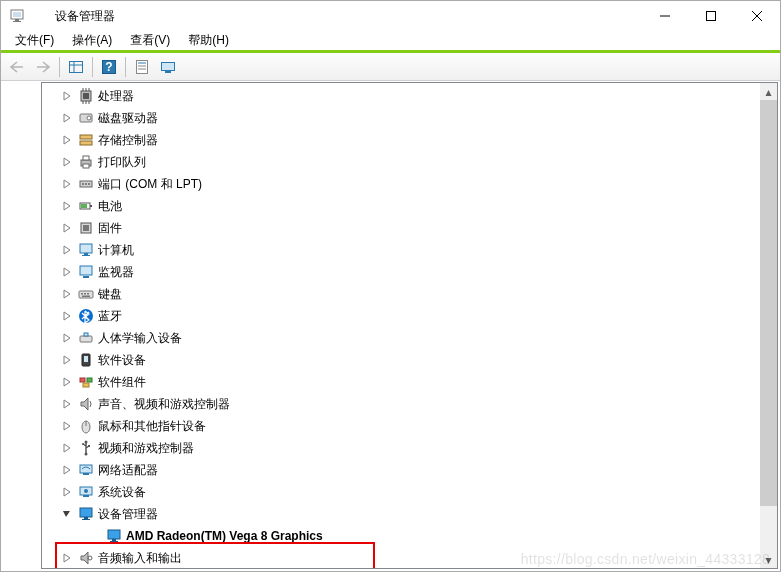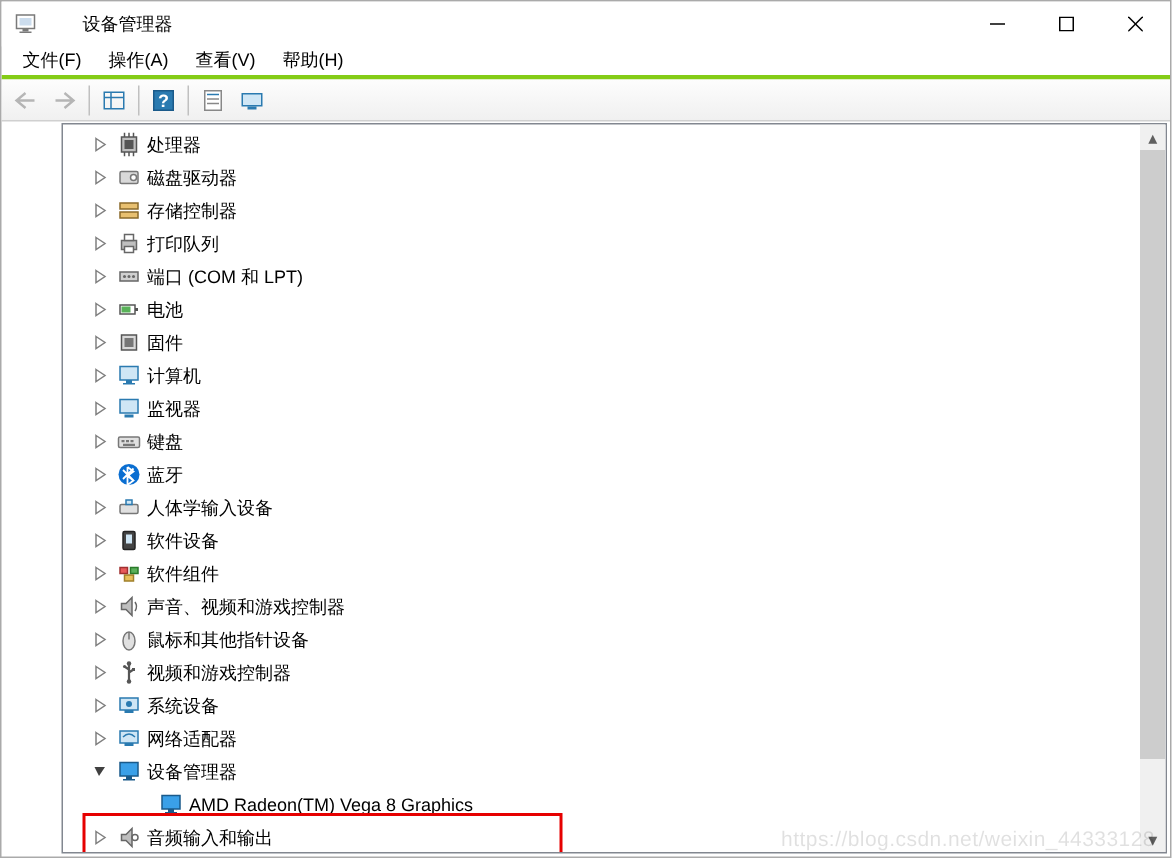--- a/index.html
+++ b/index.html
@@ -25,21 +25,21 @@
 .sb-btn { height: 17px; background: #f0f0f0; border: none; display: flex; align-items: center; justify-content: center; color: #606060; }
 .sb-track { flex: 1; background: #f0f0f0; position: relative; }
 .sb-thumb { position: absolute; left: 0; right: 0; top: 0; height: 90%; background: #cdcdcd; }
 
 .tree-row { display: flex; align-items: center; height: 22px; white-space: nowrap; }
 .tree-row .expander { width: 14px; height: 14px; display: inline-flex; align-items: center; justify-content: center; color: #666; cursor: pointer; flex-shrink: 0; }
 .tree-row .spacer { width: 14px; flex-shrink: 0; }
 .tree-row .icon { width: 16px; height: 16px; margin: 0 4px; display: inline-flex; align-items: center; justify-content: center; flex-shrink: 0; }
 .tree-row .label { color: #000; cursor: default; }
 .indent-1 { padding-left: 14px; }
-.indent-2 { padding-left: 42px; }
+.indent-2 { padding-left: 42px; font-weight: bold; }
 
 .highlight-box { position: absolute; border: 2px solid #e60000; pointer-events: none; left: 13px; top: 459px; width: 320px; height: 47px; }
 
 .watermark { position: absolute; right: 10px; bottom: 4px; color: rgba(0,0,0,0.12); font-size: 14px; pointer-events: none; letter-spacing: .3px; }
 
 svg { display: block; }
 </style>
 </head>
 <body>
 
@@ -384,39 +384,39 @@
       <div class="tree-row indent-1">
         <span class="expander">
           <svg width="10" height="10">
             <path d="M2 1 L8 5 L2 9 Z" fill="none" stroke="#808080"></path>
           </svg>
         </span>
         <span class="icon">
           <svg width="16" height="16" viewBox="0 0 16 16">
             <rect x="2" y="3" width="12" height="8" fill="#cfe6f5" stroke="#2a7ab0"></rect>
             <rect x="5" y="11" width="6" height="2" fill="#2a7ab0"></rect>
-            <circle cx="8" cy="7" r="2" fill="#2a7ab0"></circle>
-          </svg>
-        </span>
-        <span class="label">系统设备</span>
+            <path d="M4 7 Q8 3 12 7" fill="none" stroke="#2a7ab0"></path>
+          </svg>
+        </span>
+        <span class="label">网络适配器</span>
       </div>
       <div class="tree-row indent-1">
         <span class="expander">
           <svg width="10" height="10">
             <path d="M2 1 L8 5 L2 9 Z" fill="none" stroke="#808080"></path>
           </svg>
         </span>
         <span class="icon">
           <svg width="16" height="16" viewBox="0 0 16 16">
             <rect x="2" y="3" width="12" height="8" fill="#cfe6f5" stroke="#2a7ab0"></rect>
             <rect x="5" y="11" width="6" height="2" fill="#2a7ab0"></rect>
-            <path d="M4 7 Q8 3 12 7" fill="none" stroke="#2a7ab0"></path>
-          </svg>
-        </span>
-        <span class="label">网络适配器</span>
+            <circle cx="8" cy="7" r="2" fill="#2a7ab0"></circle>
+          </svg>
+        </span>
+        <span class="label">系统设备</span>
       </div>
       <div class="tree-row indent-1">
         <span class="expander">
           <svg width="10" height="10">
             <path d="M1 2 L8 2 L4 8 Z" fill="#404040"></path>
           </svg>
         </span>
         <span class="icon">
           <svg width="16" height="16" viewBox="0 0 16 16">
             <rect x="2" y="2" width="12" height="9" fill="#3aa0e8" stroke="#1a5a8a"></rect>

